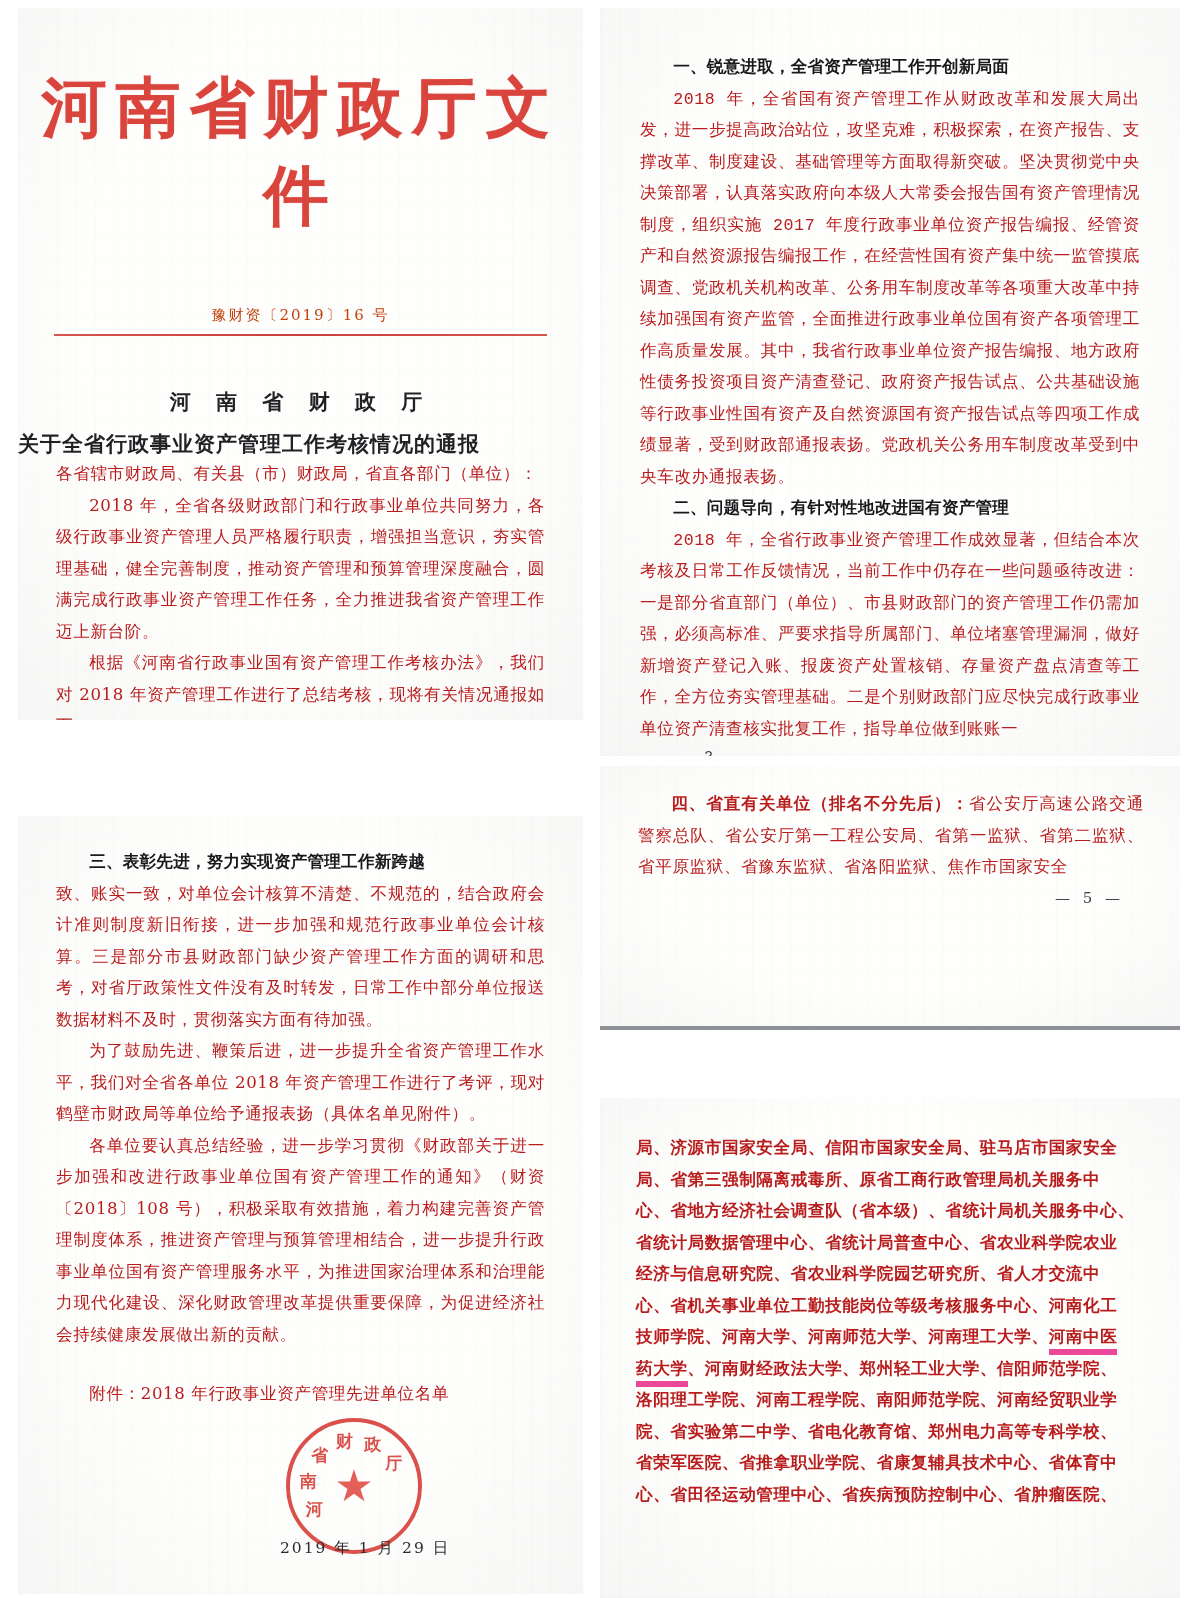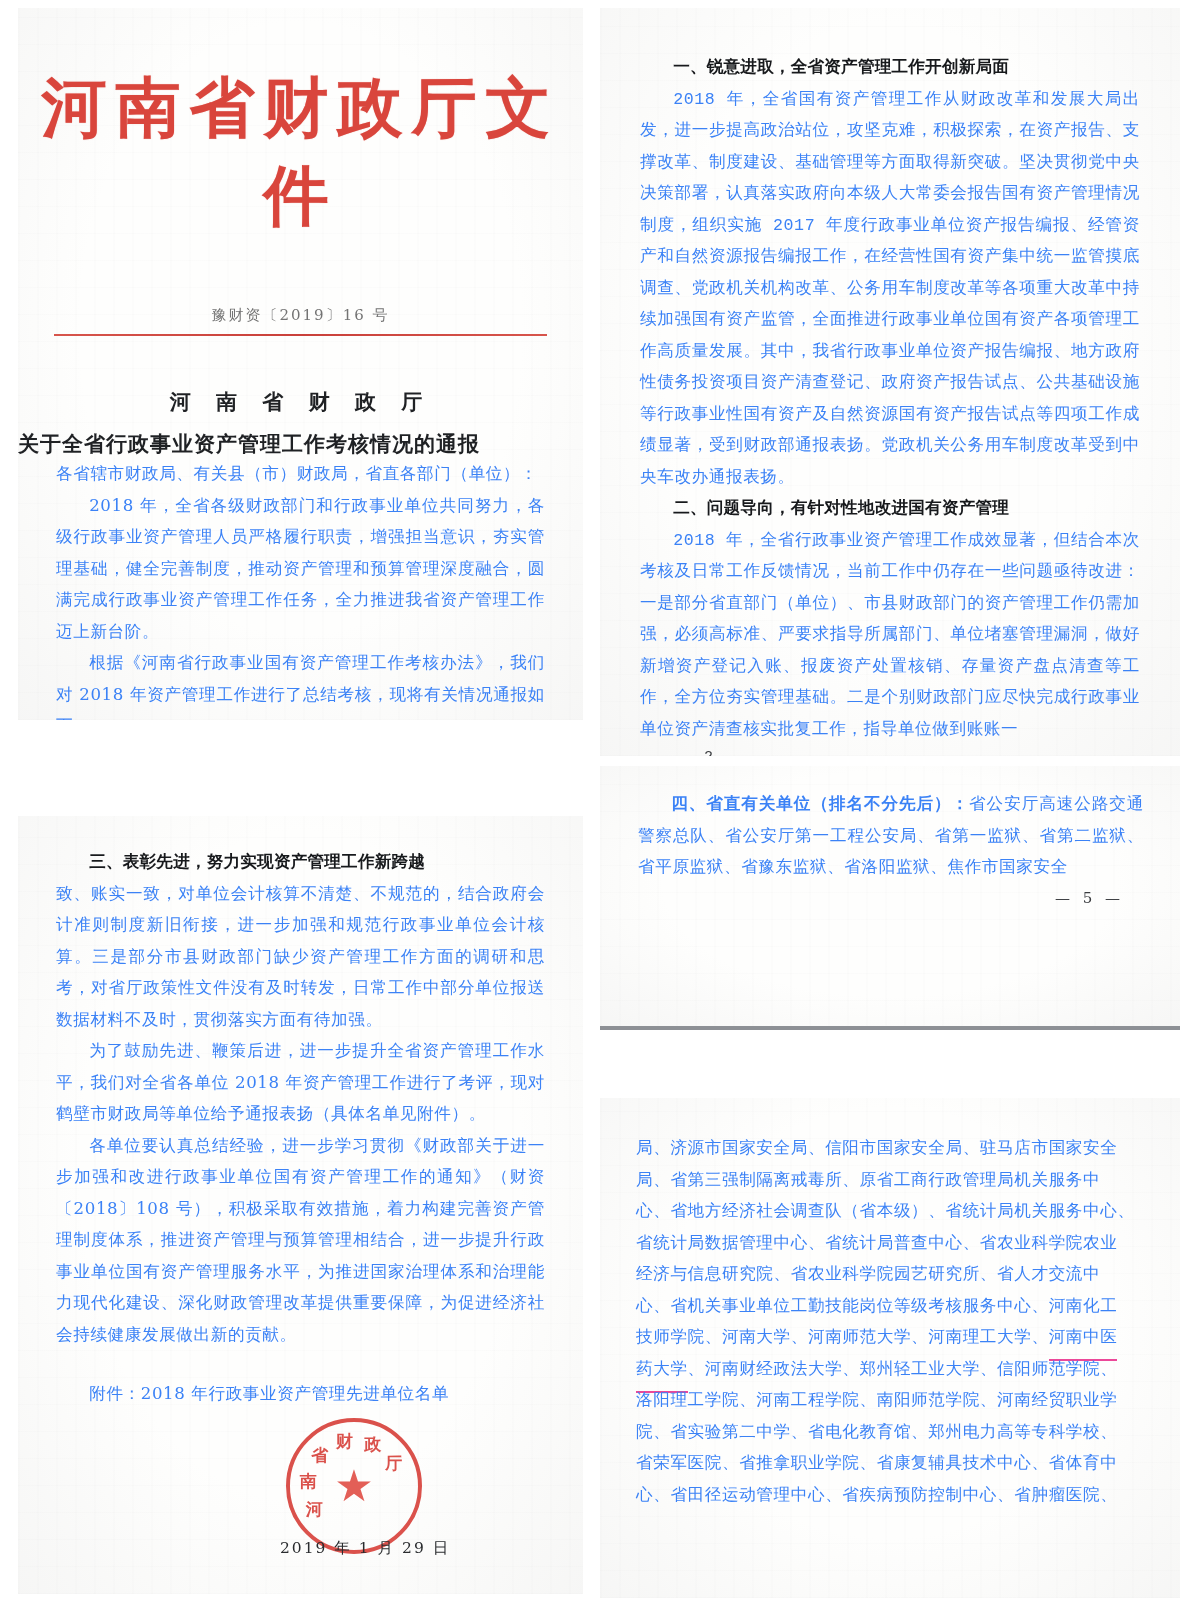--- a/index.html
+++ b/index.html
@@ -69,21 +69,21 @@
     font-size: 65px;
     letter-spacing: 9px;
     margin: 56px 0 0 0;
     text-shadow: 0 0 1px rgba(217,69,60,.45);
   }
   .doc-number {
     text-align: center;
     font-size: 15px;
     letter-spacing: 2px;
     margin-top: 66px;
-    color: #737373;
+    color: #c2410c;
   }
   .red-rule {
     margin: 9px 36px 0 36px;
     height: 2px;
     background: linear-gradient(90deg, #d7554c, #c9403a 50%, #d7554c);
   }
   .org-name {
     text-align: center;
     font-weight: bold;
     font-size: 21px;
@@ -101,21 +101,21 @@
   }
 
   .body-block { padding: 0 38px; }
   .para {
     font-size: 16.6px;
     line-height: 31.5px;
     letter-spacing: .6px;
     text-align: justify;
     text-justify: inter-ideograph;
     margin: 0;
-    color: #3b82f6;
+    color: #b91c1c;
   }
   .para.indent { text-indent: 2em; }
   .para.head {
     font-weight: bold;
     text-indent: 2em;
     color: #17191c;
     letter-spacing: .2px;
   }
   .para + .para { margin-top: 0; }
 
@@ -185,24 +185,24 @@
 
   
   #page-2 .body-block { padding: 44px 40px 0 40px; }
   #page-2 .folio { text-align: left; padding-left: 78px; margin-top: 4px; }
 
   
   #page-5 .body-block { padding: 22px 36px 0 38px; }
   #page-5 .folio { text-align: right; padding-right: 56px; margin-top: 6px; }
 
   
-  #page-6 .body-block { padding: 34px 30px 0 36px; }
+  #page-6 .body-block { padding: 34px 30px 0 36px; font-weight: bold; }
   .hl-underline {
-    border-bottom: 2px solid #ec4899;
-    padding-bottom: 13px;
+    border-bottom: 6px solid #ec4899;
+    padding-bottom: 3px;
   }
 </style>
 </head>
 <body>
 
 <div class="scan" id="page-1">
   <h1 class="masthead">河南省财政厅文件</h1>
   <div class="doc-number">豫财资〔2019〕16 号</div>
   <div class="red-rule"></div>
   <div class="org-name">河 南 省 财 政 厅</div>

